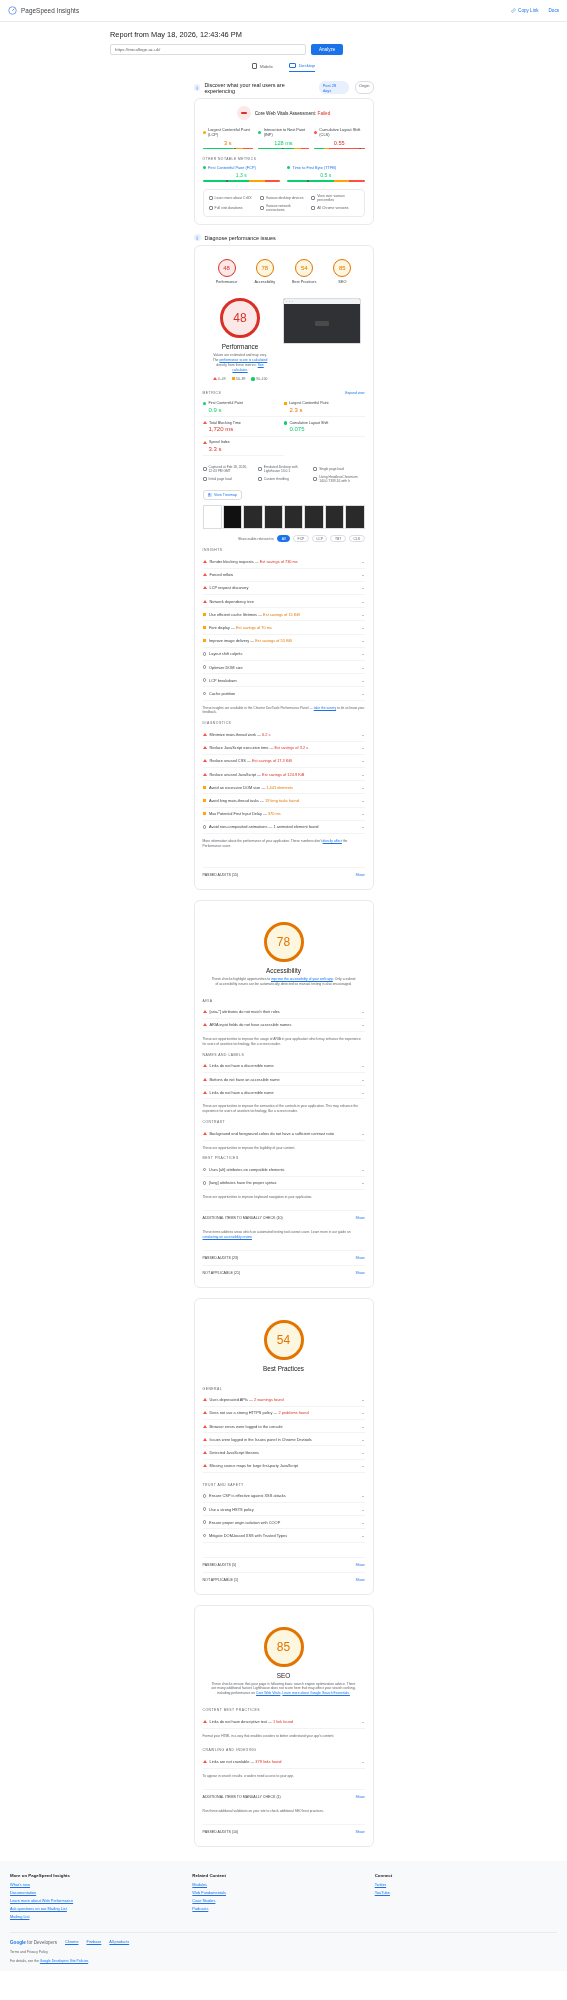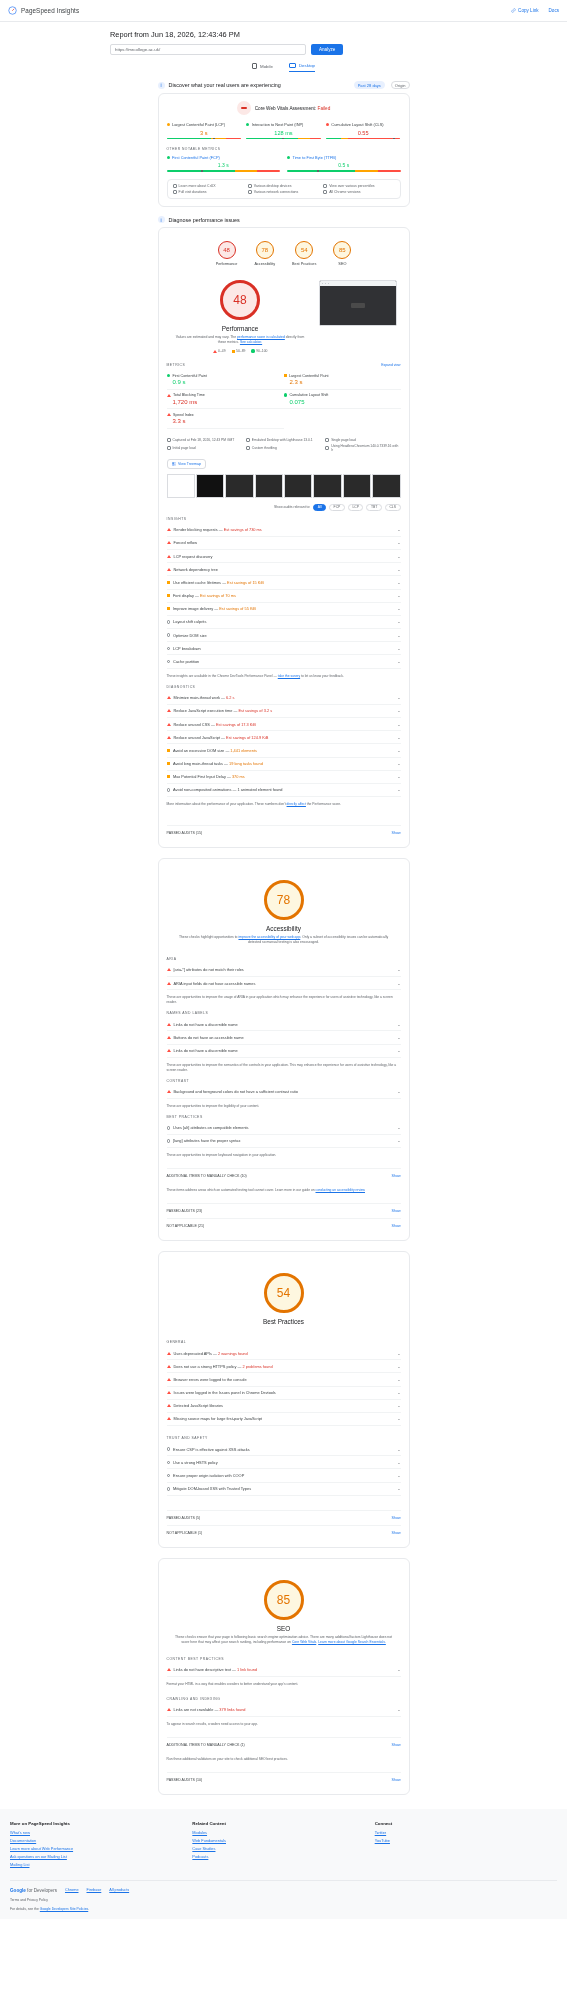--- a/index.html
+++ b/index.html
@@ -40,21 +40,21 @@
   }
 
   
   .device-toggle { display:flex; justify-content:center; gap:16px; margin-top:8px; }
   .device-opt { display:flex; align-items:center; gap:3px; font-size:4.4px; color:#5f6368; padding-bottom:3px; }
   .device-opt.active { color:#1a73e8; border-bottom:1.5px solid #1a73e8; }
   .dev-ico { width:5px; height:6px; border:0.7px solid currentColor; border-radius:1px; }
   .dev-ico.desk { width:7px; height:5px; }
 
   
-  .wrap { width:252px; margin:4px auto; }
+  .wrap { width:180px; margin:4px auto; }
   .sec-head { display:flex; align-items:center; gap:4px; margin-top:9px; margin-bottom:4px; }
   .sec-head .dot-i {
     width:7px;height:7px;border-radius:50%;background:#e8f0fe;color:#1a73e8;
     font-size:5px;display:flex;align-items:center;justify-content:center;
   }
   .sec-head .t { font-size:5.4px; color:#202124; }
   .sec-head .right { margin-left:auto; display:flex; gap:6px; font-size:4px; color:#5f6368; }
   .sec-head .right .chip { border:1px solid #dadce0; border-radius:6px; padding:0.5px 3px; }
   .sec-head .right .chip.on { background:#e8f0fe; color:#1a73e8; border-color:#e8f0fe; }
 
@@ -189,21 +189,21 @@
             <path d="M10 14a5 5 0 007 0l3-3a5 5 0 00-7-7l-1 1" fill="none" stroke="#1a73e8" stroke-width="2"></path>
             <path d="M14 10a5 5 0 00-7 0l-3 3a5 5 0 007 7l1-1" fill="none" stroke="#1a73e8" stroke-width="2"></path>
           </svg>
         <span>Copy Link</span>
       </span>
       <span class="docs-link">Docs</span>
     </div>
   </div>
 
   <div class="report-head">
-    <div class="report-title">Report from Jun 18, 2026, 12:43:46 PM</div>
+    <div class="report-title">Report from May 18, 2026, 12:43:46 PM</div>
     <div class="url-row">
       <div class="url-input">https://mrcollege.ac.uk/</div>
       <div class="analyze-btn">Analyze</div>
     </div>
   </div>
 
   <div class="device-toggle">
     <span class="device-opt">
       <span class="dev-ico"></span>
       <span>Mobile</span>

